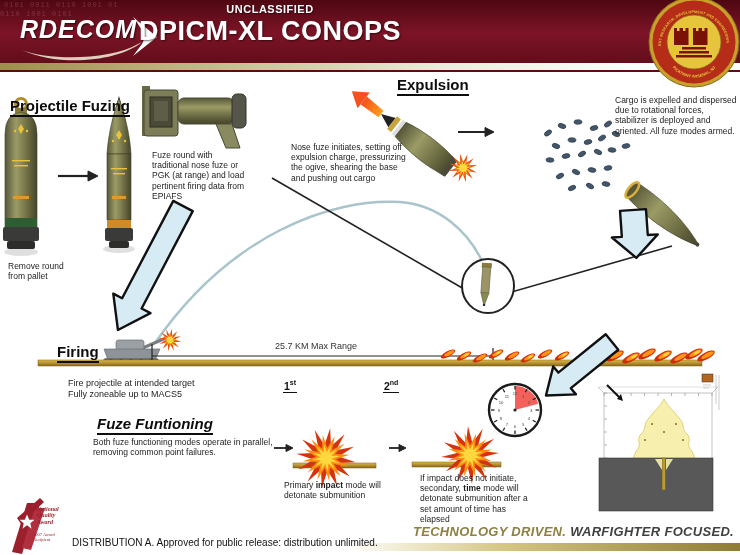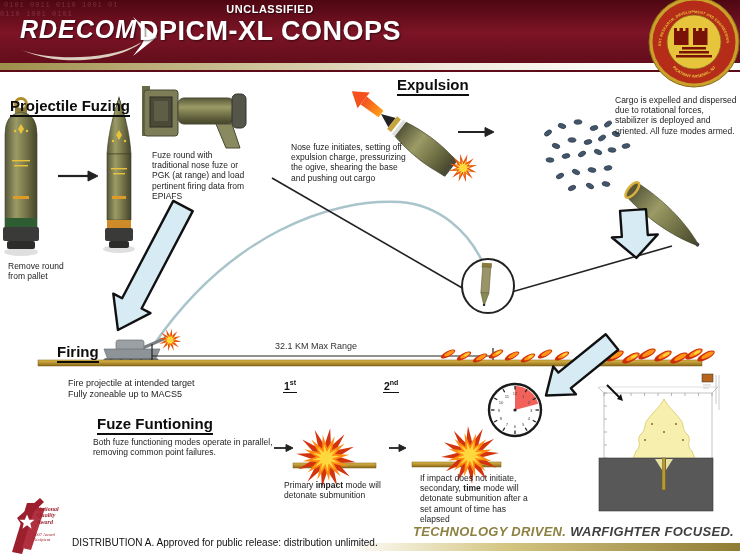--- a/index.html
+++ b/index.html
@@ -447,29 +447,29 @@
 
   <div class="heading" style="left:10px;top:82px;margin-top:16px;">Projectile Fuzing</div>
   <div class="txt" style="left:152px;top:150px;width:94px;">Fuze round with traditional nose fuze or PGK (at range) and load pertinent firing data from EPIAFS</div>
   <div class="txt" style="left:8px;top:261px;width:62px;">Remove round from pallet</div>
 
   <div class="heading" style="left:397px;top:77px;">Expulsion</div>
   <div class="txt" style="left:291px;top:142px;width:116px;">Nose fuze initiates, setting off expulsion charge, pressurizing the ogive, shearing the base and pushing out cargo</div>
   <div class="txt" style="left:615px;top:95px;width:122px;">Cargo is expelled and dispersed due to rotational forces, stabilizer is deployed and oriented.  All fuze modes armed.</div>
 
   <div class="heading" style="left:57px;top:344px;">Firing</div>
-  <div class="txt" style="left:252px;top:341px;width:128px;text-align:center;font-size:9px;color:#333;">32.1 KM Max Range</div>
+  <div class="txt" style="left:252px;top:341px;width:128px;text-align:center;font-size:9px;color:#333;">25.7 KM Max Range</div>
   <div class="txt" style="left:68px;top:370px;width:180px;font-size:9px;">
     <span style="display:block;margin-top:8px;">Fire projectile at intended target</span>
     <span style="display:block;">Fully zoneable up to MACS5</span>
   </div>
   <div class="seq" style="left:283px;top:379px;"><span>1</span><sup>st</sup></div>
   <div class="seq" style="left:383px;top:379px;"><span>2</span><sup>nd</sup></div>
 
-  <div class="heading" style="left:97px;top:416px;">Fuze Funtioning</div>
+  <div class="heading" style="left:97px;top:416px;font-style:italic;">Fuze Funtioning</div>
   <div class="txt" style="left:93px;top:437px;width:188px;">Both fuze functioning modes operate in parallel, removing common point failures.</div>
   <div class="txt" style="left:284px;top:480px;width:106px;">
     <span>Primary </span><span class="b">impact</span><span> mode will detonate submunition</span>
   </div>
   <div class="txt" style="left:420px;top:473px;width:114px;">
     <span>If impact does not initiate, secondary, </span><span class="b">time</span><span> mode will detonate submunition after a set amount of time has elapsed</span>
   </div>
 
   <div class="award-txt">
     <div>National</div>

